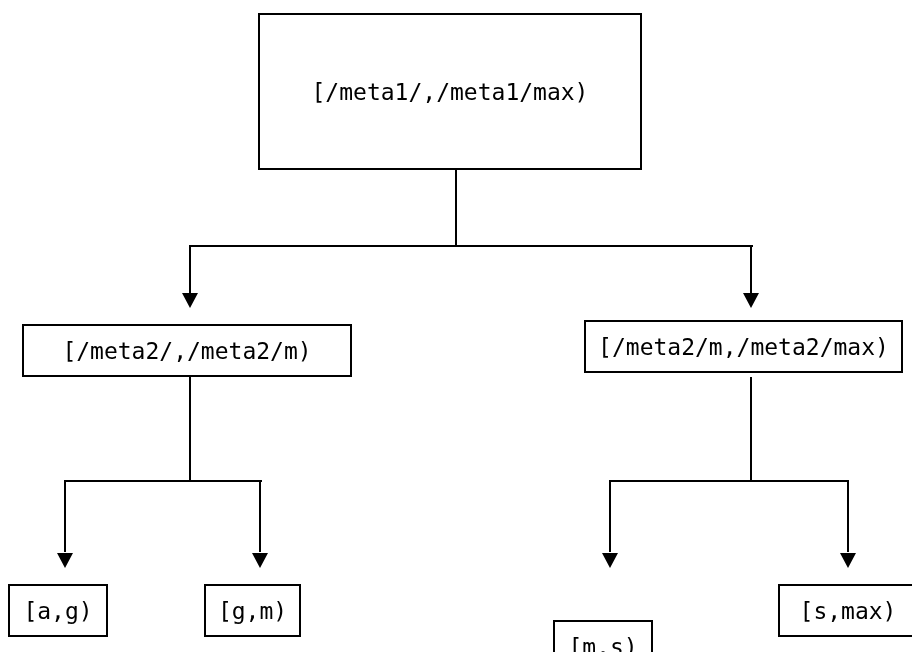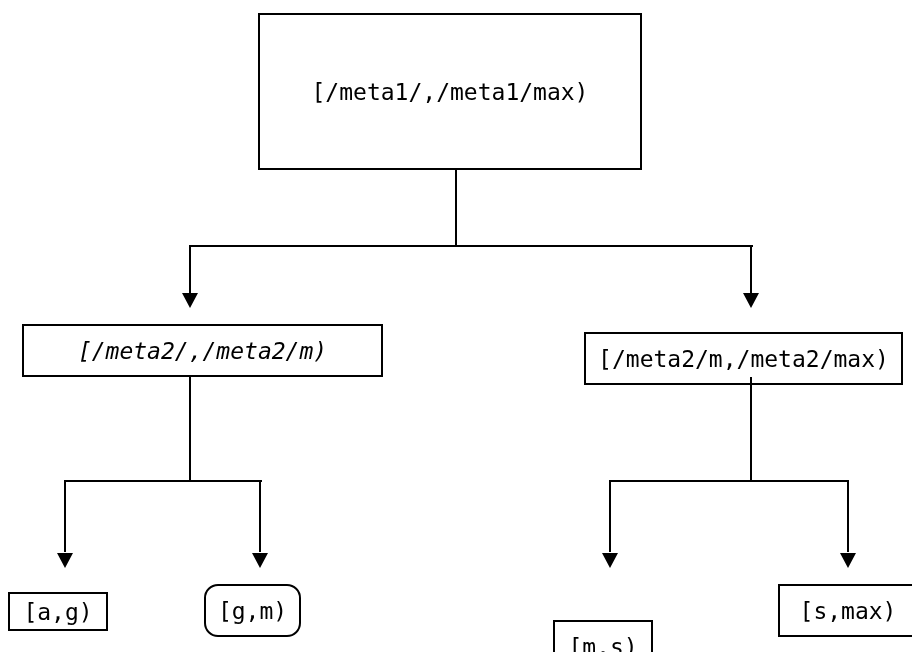--- a/index.html
+++ b/index.html
@@ -40,24 +40,24 @@
     position: absolute;
     width: 0;
     height: 0;
     border-left: 8px solid transparent;
     border-right: 8px solid transparent;
     border-top: 15px solid var(--line-color);
   }
 
   
   .n-root  { left: 258px; top: 13px;  width: 384px; height: 157px; }
-  .n-left  { left: 22px;  top: 324px; width: 361px; height: 53px; font-style: italic; }
-  .n-right { left: 584px; top: 332px; width: 319px; height: 53px; }
-  .n-ag    { left: 8px;   top: 584px; width: 100px; height: 39px; margin-top: 8px; }
-  .n-gm    { left: 204px; top: 584px; width: 97px;  height: 53px; border-radius: 14px; }
+  .n-left  { left: 22px;  top: 324px; width: 330px; height: 53px; }
+  .n-right { left: 584px; top: 320px; width: 319px; height: 53px; }
+  .n-ag    { left: 8px;   top: 584px; width: 100px; height: 53px; }
+  .n-gm    { left: 204px; top: 584px; width: 97px;  height: 53px; }
   .n-ms    { left: 553px; top: 584px; width: 100px; height: 53px; margin-top: 36px; }
   .n-smax  { left: 778px; top: 584px; width: 140px; height: 53px; }
 
   
   .l-stem-root { left: 455px; top: 170px; width: 2px;   height: 77px; }
   .l-rail-1    { left: 189px; top: 245px; width: 564px; height: 2px; }
   .l-drop-1l   { left: 189px; top: 245px; width: 2px;   height: 48px; }
   .l-drop-1r   { left: 750px; top: 245px; width: 2px;   height: 48px; }
   .a-1l { left: 182px; top: 293px; }
   .a-1r { left: 743px; top: 293px; }

